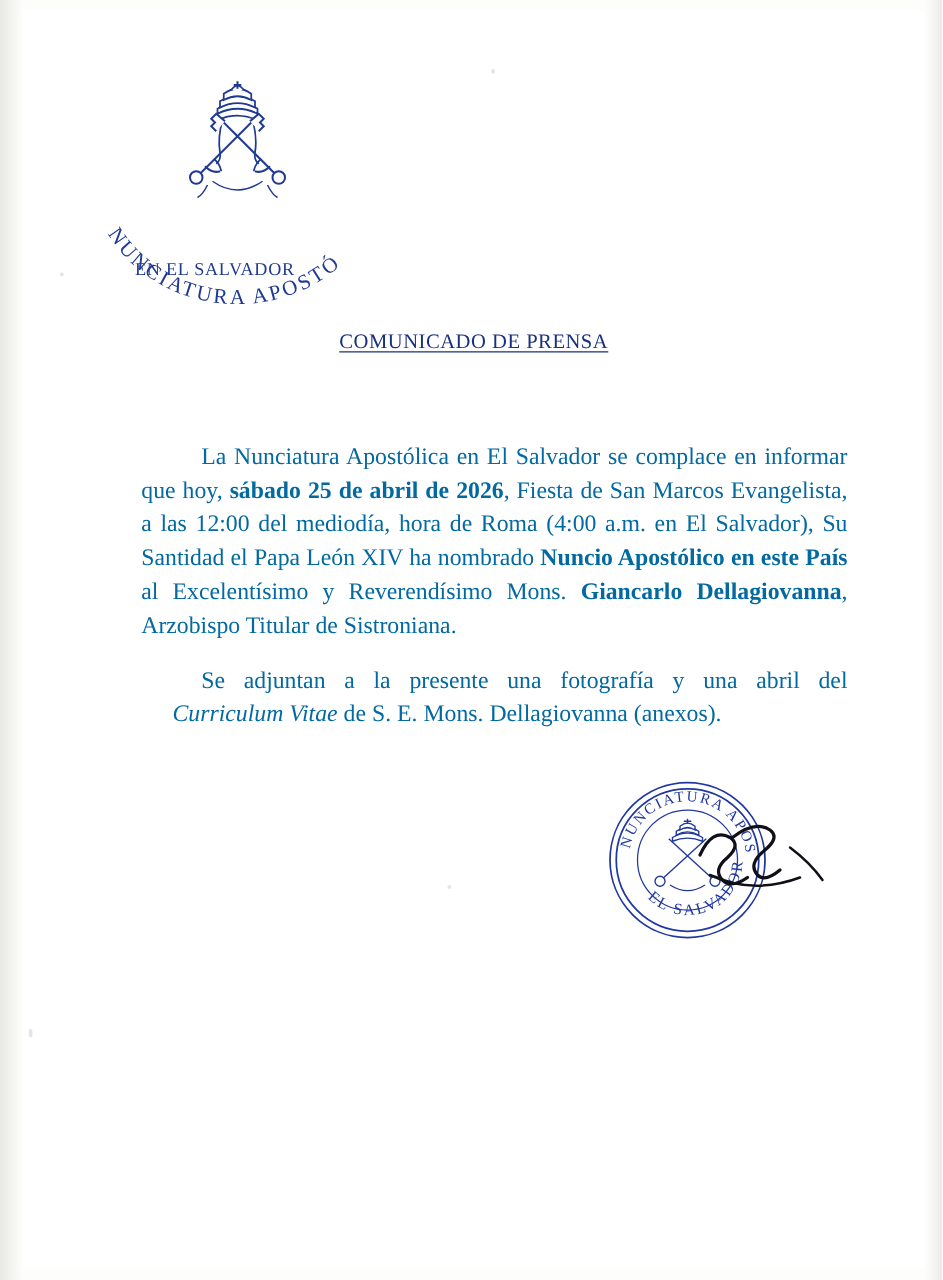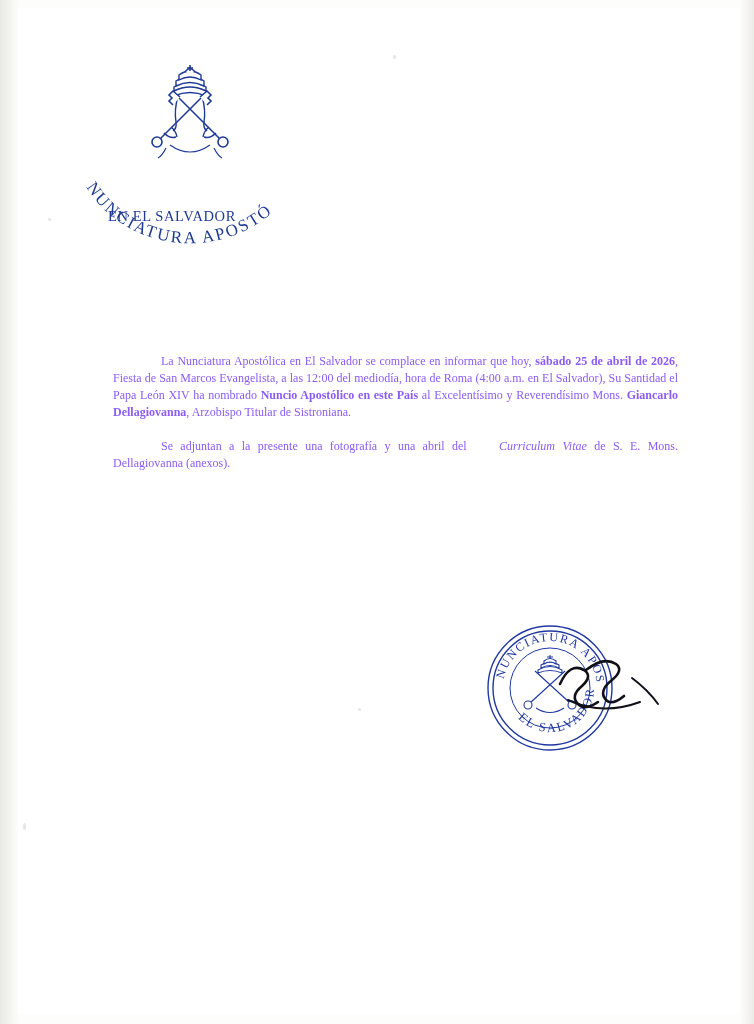--- a/index.html
+++ b/index.html
@@ -101,23 +101,23 @@
     text-decoration: underline;
     text-underline-offset: 3px;
   }
 
   
   .body-block {
     position: absolute;
     left: 95px;
     top: 345px;
     width: 565px;
-    color: #8b5cf6;
-    font-family: "Liberation Serif", serif;
-    font-size: 12px;
+    color: #0369a1;
+    font-family: "Liberation Serif", serif;
+    font-size: 19px;
     line-height: 1.42;
     text-align: justify;
   }
   .para { margin: 0 0 17px 0; }
   .para.indent { text-indent: 48px; }
   .para.last { margin-bottom: 0; }
   .b { font-weight: bold; }
   .i { font-style: italic; margin-left: 25px; }
 
   .place-date {
@@ -209,20 +209,21 @@
           </defs>
           <text font-family="Liberation Serif, serif" font-size="17" letter-spacing="2.1" fill="#1f3a93">
             <textPath href="#arcpath" startOffset="2%">NUNCIATURA APOSTÓLICA</textPath>
           </text>
         </svg>
       </div>
 
       <div class="country-line">EN EL SALVADOR</div>
     </div>
 
+    <div class="doc-title">COMUNICADO DE PRENSA</div>
 
     <div class="body-block">
 
       <p class="para indent"><span>La Nunciatura Apostólica en El Salvador se complace en informar que hoy, </span><span class="b">sábado 25 de abril de 2026</span><span>, Fiesta de San Marcos Evangelista, a las 12:00 del mediodía, hora de Roma (4:00 a.m. en El Salvador), Su Santidad el Papa León XIV ha nombrado </span><span class="b">Nuncio Apostólico en este País</span><span> al Excelentísimo y Reverendísimo Mons. </span><span class="b">Giancarlo Dellagiovanna</span><span>, Arzobispo Titular de Sistroniana.</span></p>
 
       <p class="para indent last"><span>Se adjuntan a la presente una fotografía y una abril del </span><span class="i">Curriculum Vitae</span><span> de S. E. Mons. Dellagiovanna (anexos).</span></p>
     </div>
 
 
     <div class="seal">

